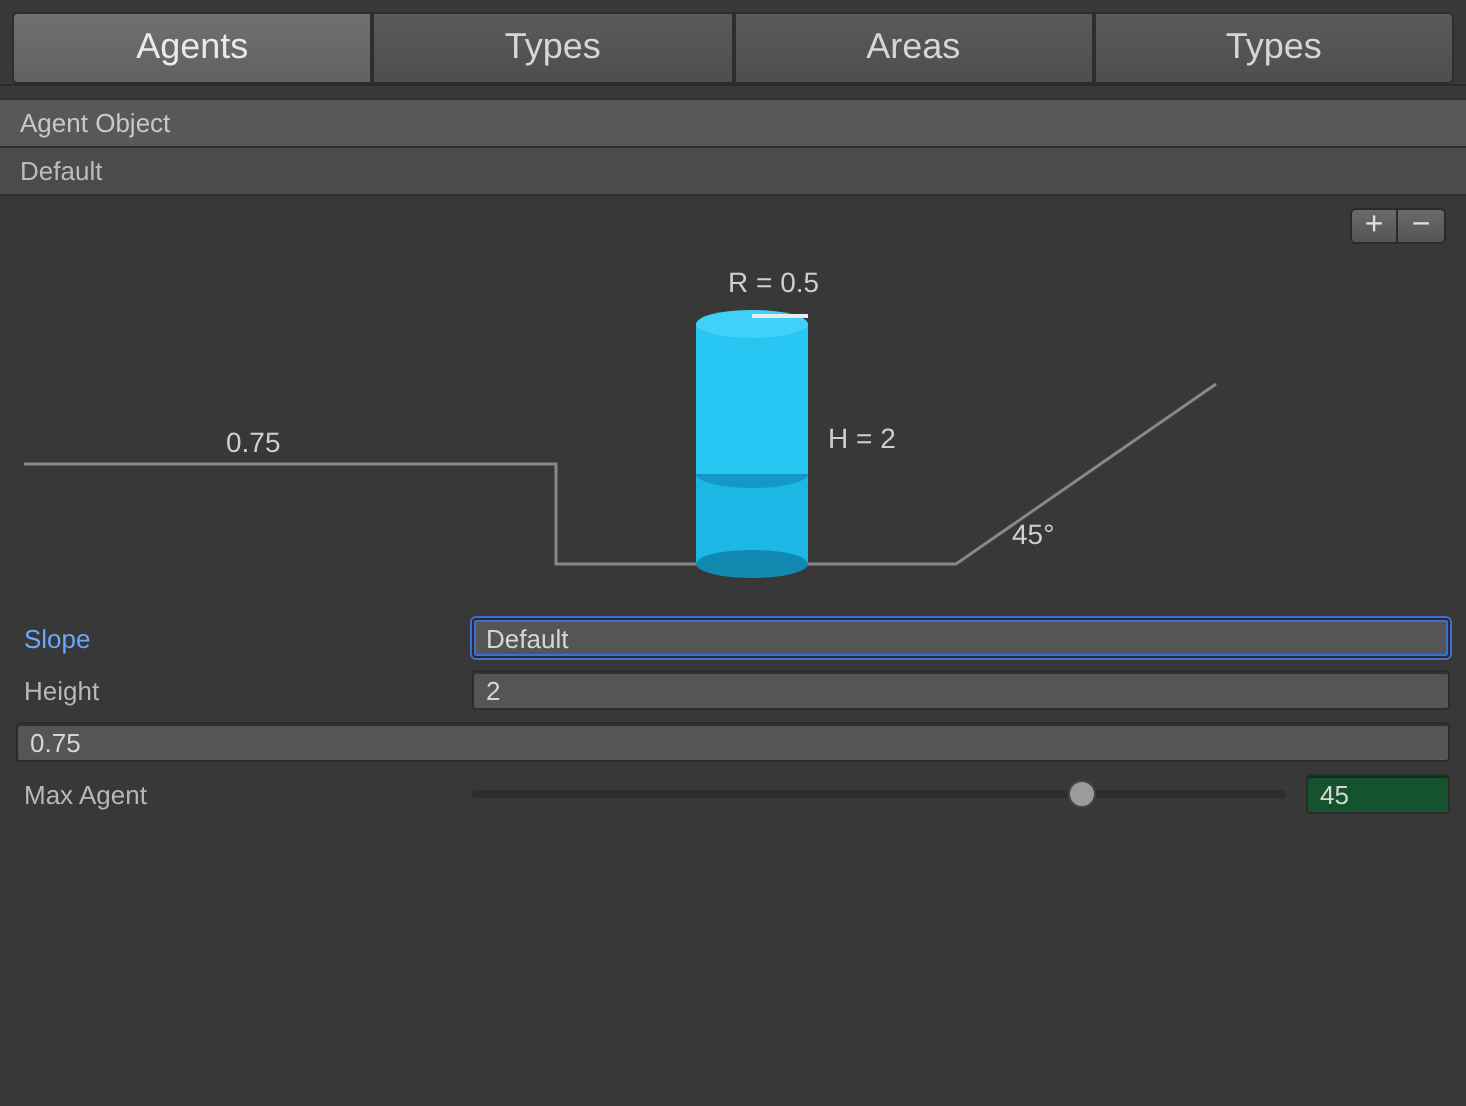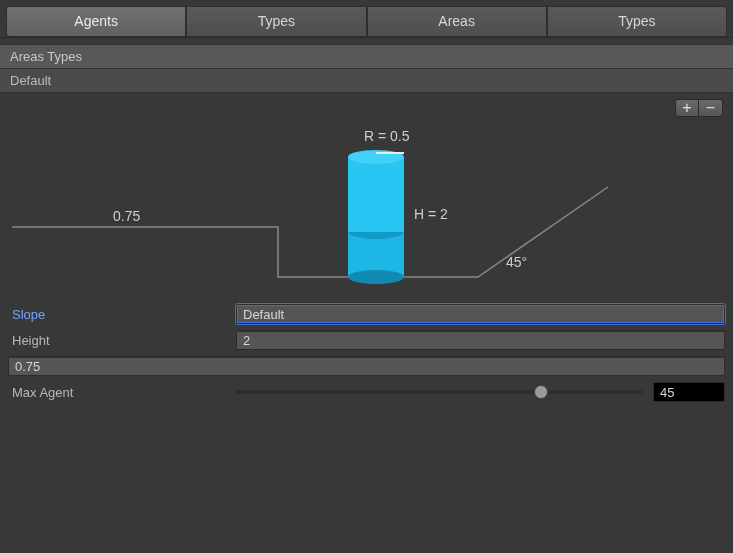--- a/index.html
+++ b/index.html
@@ -19,21 +19,21 @@
     border-bottom: 1px solid #2a2a2a;
   }
   .tab {
     flex: 1;
     text-align: center;
     padding: 6px 0 7px 0;
     background: linear-gradient(#5a5a5a, #4e4e4e);
     border: 1px solid #2e2e2e;
     color: #d6d6d6;
     cursor: pointer;
-    font-size: 14px;
+    font-size: 18px;
   }
   .tab:first-child { border-radius: 3px 0 0 3px; }
   .tab:last-child { border-radius: 0 3px 3px 0; }
   .tab.active {
     background: linear-gradient(#707070, #616161);
     color: #eaeaea;
   }
   .section-header {
     background: #585858;
     color: #c8c8c8;
@@ -121,42 +121,42 @@
     transform: translate(-50%, -50%);
     width: 14px;
     height: 14px;
     border-radius: 50%;
     background: #9b9b9b;
     border: 1px solid #444;
     cursor: pointer;
   }
   .slider-value {
     width: 72px;
-    background: #000000;
+    background: #14532d;
     border: 1px solid #2c2c2c;
     color: #d6d6d6;
     padding: 3px 6px;
     height: 20px;
     font-size: 13px;
     border-radius: 2px;
     box-shadow: inset 0 1px 0 rgba(0,0,0,.4);
   }
   svg text { font-family: Arial, sans-serif; fill: #cfcfcf; font-size: 14px; }
 </style>
 </head>
 <body>
 
 <div class="tabs">
   <div class="tab active">Agents</div>
   <div class="tab">Types</div>
   <div class="tab">Areas</div>
   <div class="tab">Types</div>
 </div>
 
-<div class="section-header">Areas Types</div>
+<div class="section-header">Agent Object</div>
 <div class="list-row">Default</div>
 
 <div class="plusminus-row">
   <div class="pm-btn">
     <span>+</span>
   </div>
   <div class="pm-btn">
     <span>−</span>
   </div>
 </div>

